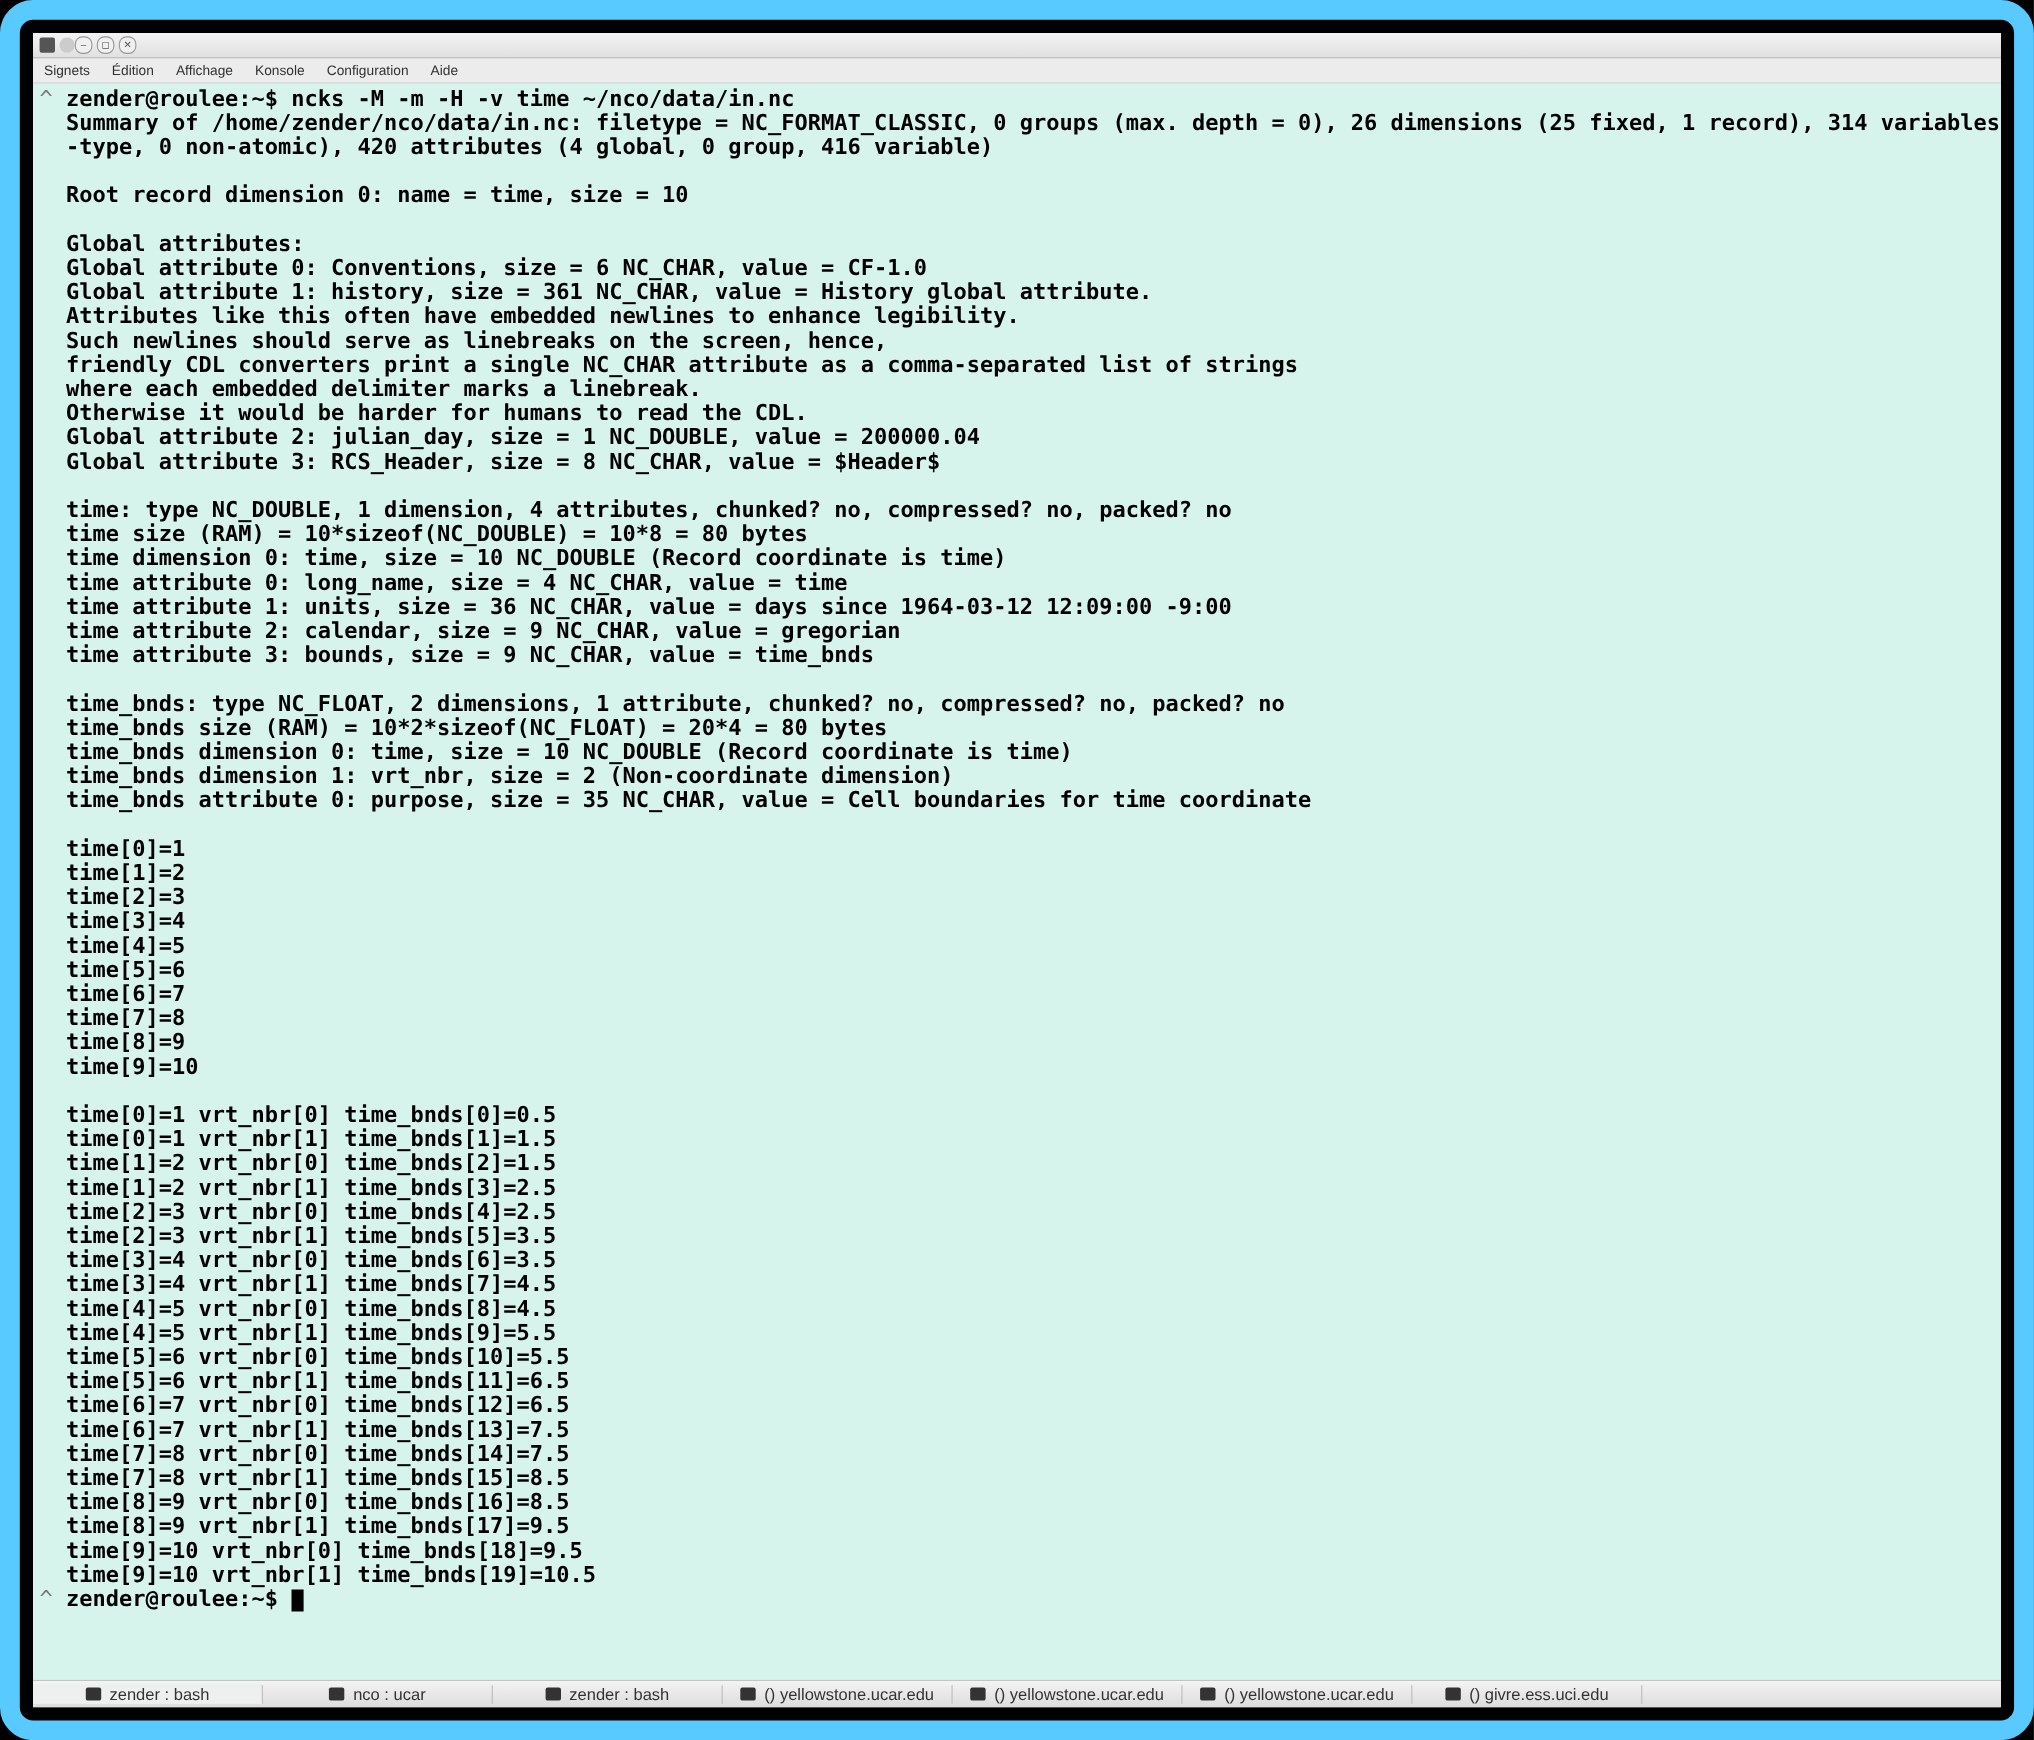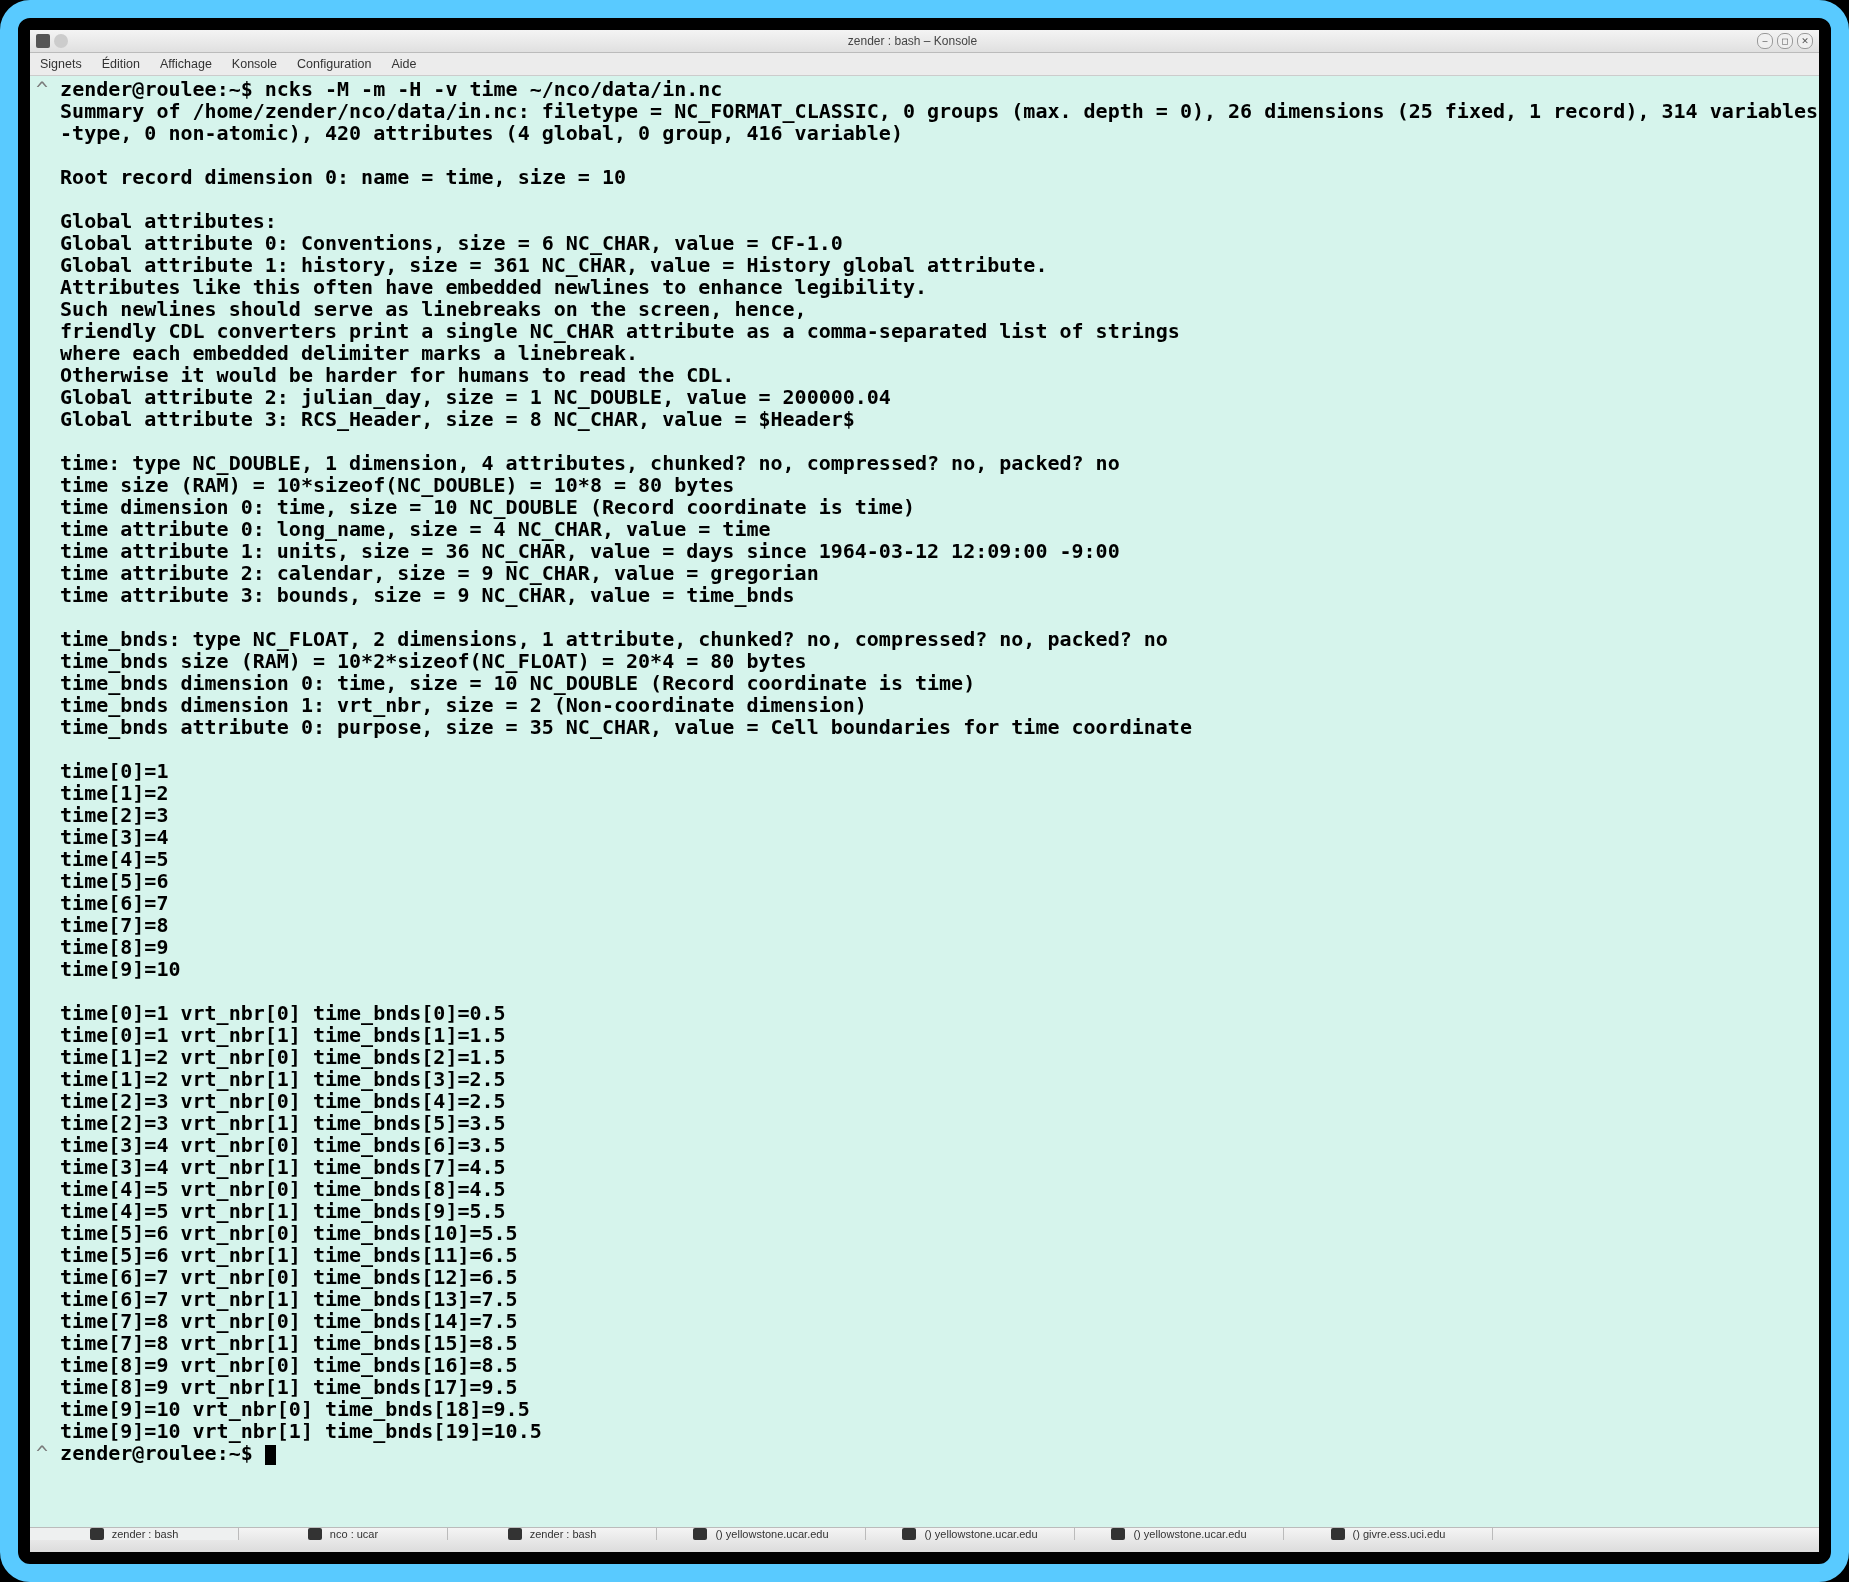--- a/index.html
+++ b/index.html
@@ -116,22 +116,22 @@
     width: 11px;
     height: 20px;
     background: #000;
     vertical-align: text-bottom;
   }
   .taskbar {
     height: 24px;
     background: linear-gradient(to bottom, #f4f4f4, #dcdcdc);
     border-top: 1px solid #bbb;
     display: flex;
-    align-items: flex-start;
-    font-size: 11px;
+    align-items: center;
+    font-size: 15px;
     color: #333;
   }
   .tab {
     display: flex;
     align-items: center;
     padding: 0 14px;
     border-right: 1px solid #bbb;
     gap: 8px;
     min-width: 180px;
     justify-content: center;
@@ -152,21 +152,20 @@
 <body>
 
 <div class="outer-frame">
   <div class="window">
 
     <div class="titlebar">
       <div class="title-icons-left">
         <span class="win-icon"></span>
         <span class="pin-icon"></span>
       </div>
-      <div class="title-text">zender : bash – Konsole</div>
       <div class="controls">
         <span class="ctrl-btn">–</span>
         <span class="ctrl-btn">◻</span>
         <span class="ctrl-btn">✕</span>
       </div>
     </div>
 
     <div class="menubar">
       <span class="menu-item">Signets</span>
       <span class="menu-item">Édition</span>

